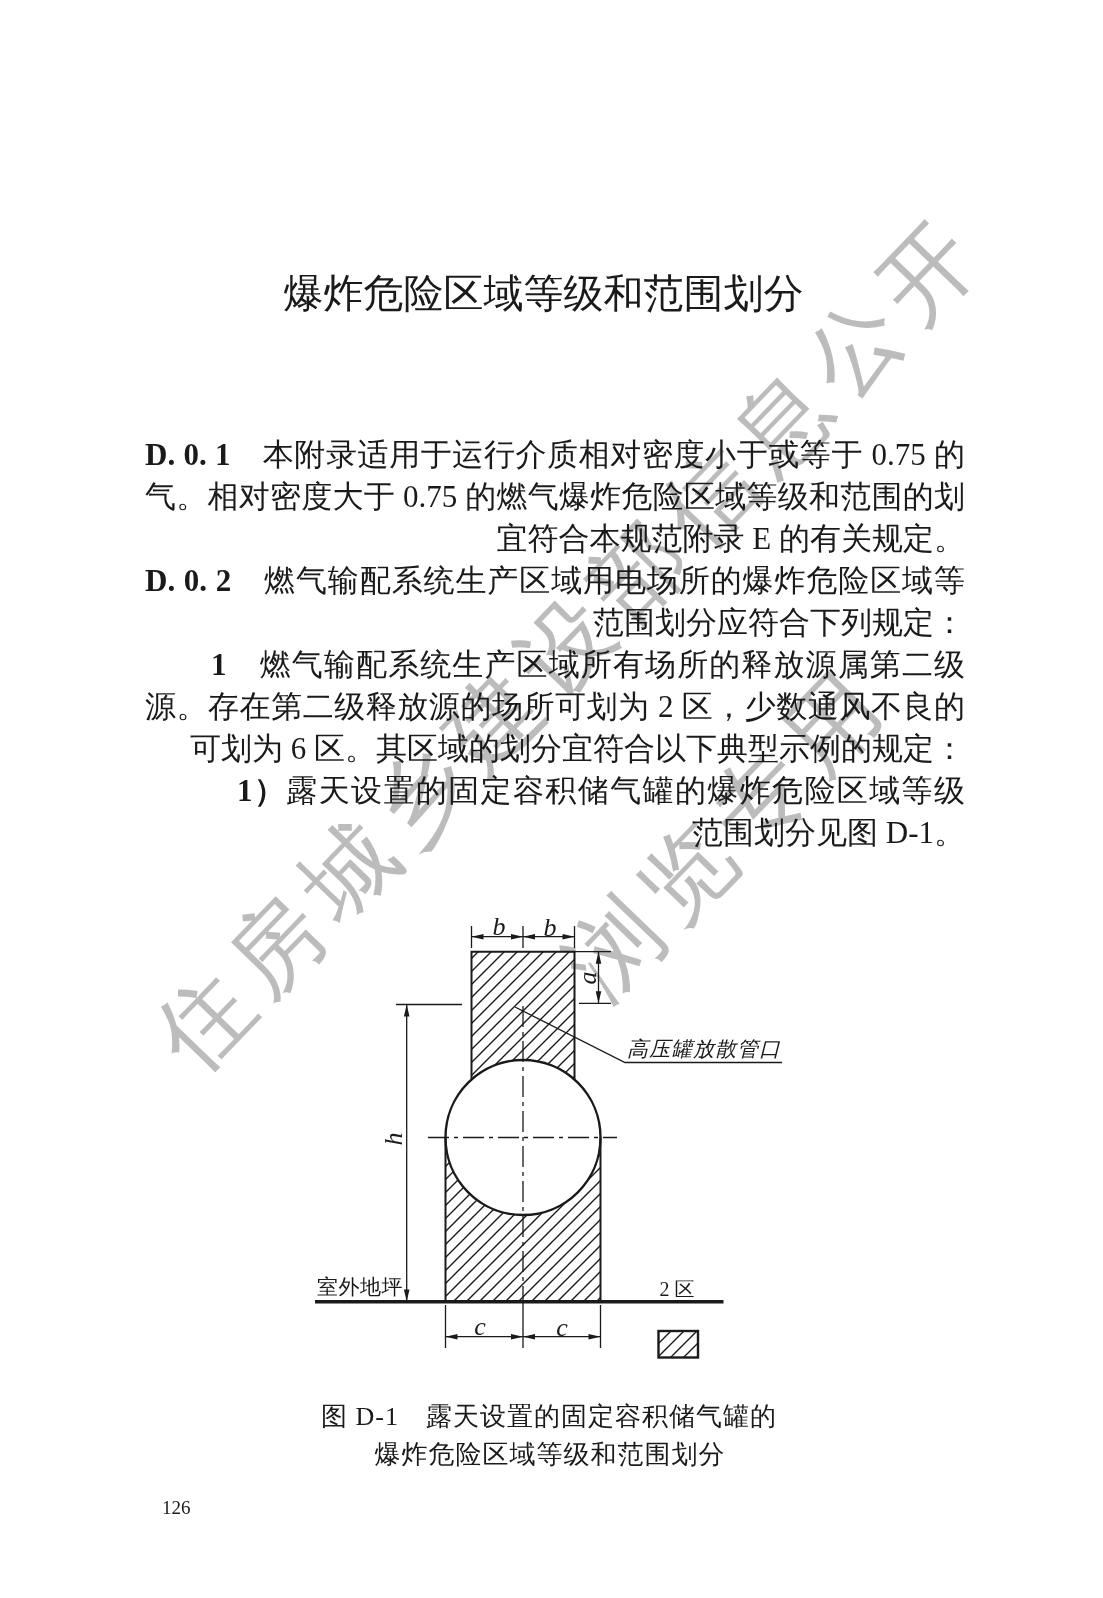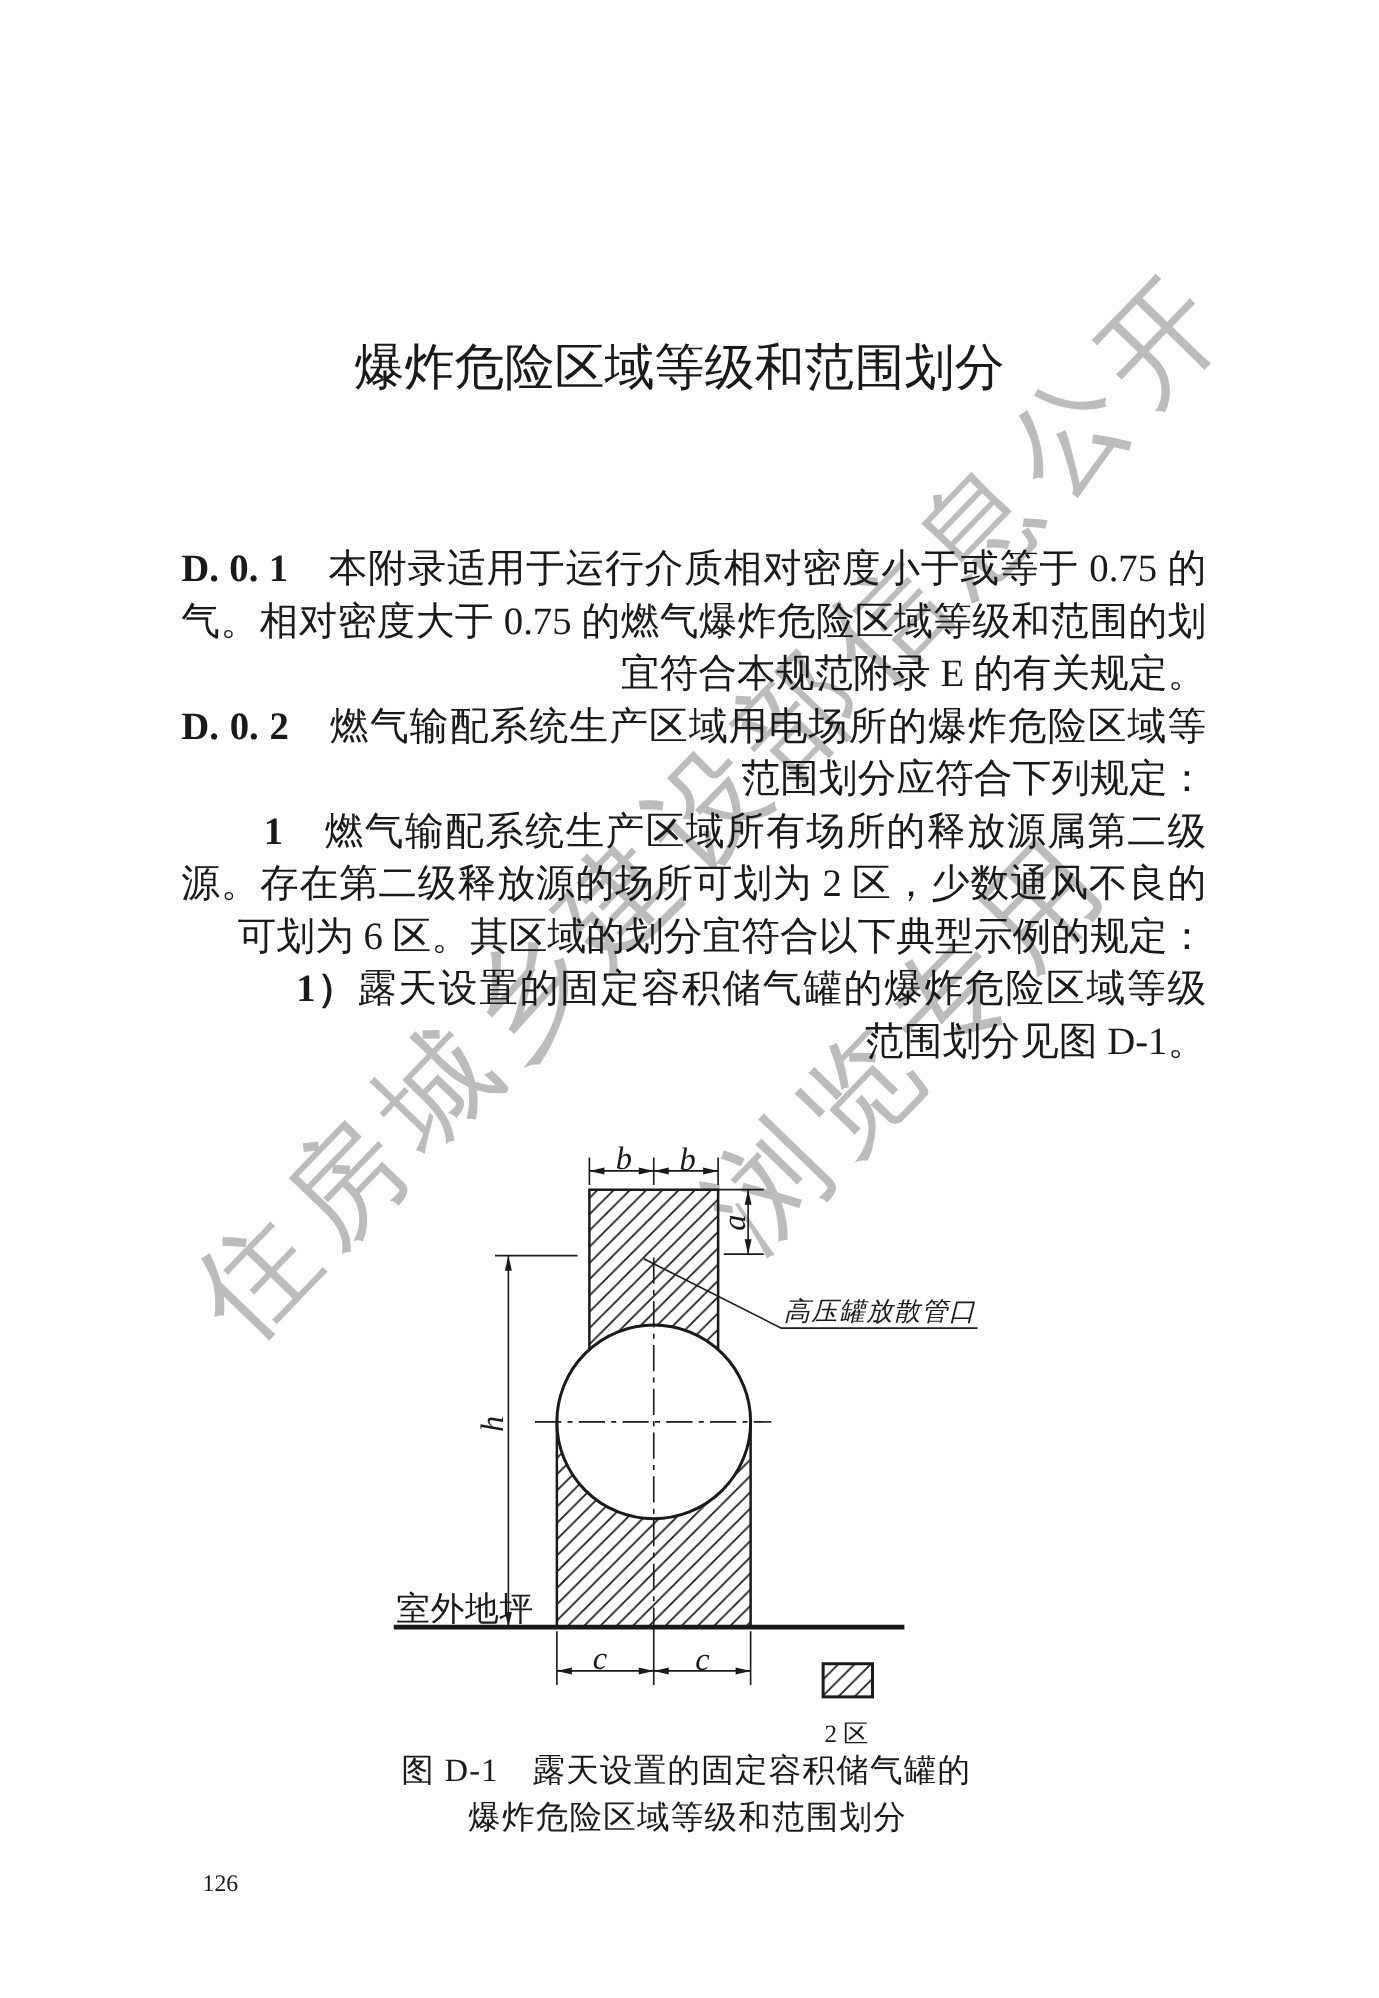--- a/index.html
+++ b/index.html
@@ -35,22 +35,22 @@
   .i92{padding-left:92px;}
   .i138{padding-left:138px;}
   .ital{font-style:italic;}
   
   #fig{position:absolute;z-index:1;left:0;top:0;}
   
   .flabel{position:absolute;z-index:2;white-space:nowrap;transform:translate(-50%,-50%);}
   .dim{font-style:italic;font-size:26px;}
   .dim.rot{transform:translate(-50%,-50%) rotate(-90deg);}
   #lbl-vent{left:704px;top:1049px;font-size:21px;letter-spacing:1px;font-style:italic;}
-  #lbl-ground{left:360px;top:1287px;font-size:27px;letter-spacing:0.5px;margin-left:12px;}
-  #lbl-legend{left:677px;top:1387px;font-size:20px;text-align:center;}
+  #lbl-ground{left:360px;top:1287px;font-size:21px;letter-spacing:0.5px;}
+  #lbl-legend{left:677px;top:1289px;font-size:20px;text-align:center;}
   #lbl-b1{left:499px;top:927px;}
   #lbl-b2{left:550px;top:928px;}
   #lbl-a{left:588px;top:978px;}
   #lbl-h{left:394px;top:1139px;}
   #lbl-c1{left:480px;top:1327px;}
   #lbl-c2{left:562px;top:1328px;}
   .caption{position:absolute;z-index:2;white-space:nowrap;transform:translate(-50%,-50%);font-size:26px;letter-spacing:1px;}
   #cap1{left:549px;top:1416px;font-family:Liberation Serif, serif;}
   #cap2{left:550px;top:1454px;}
   #pagenum{

